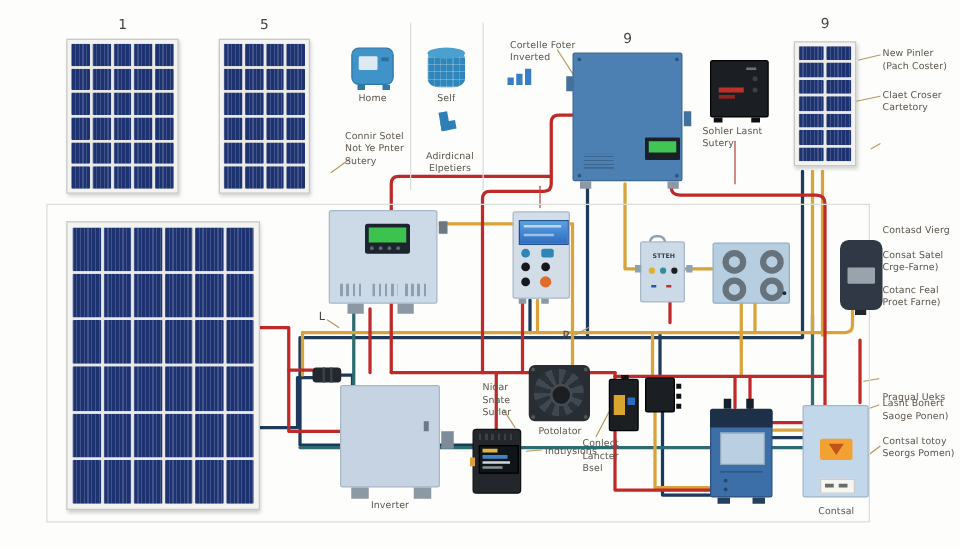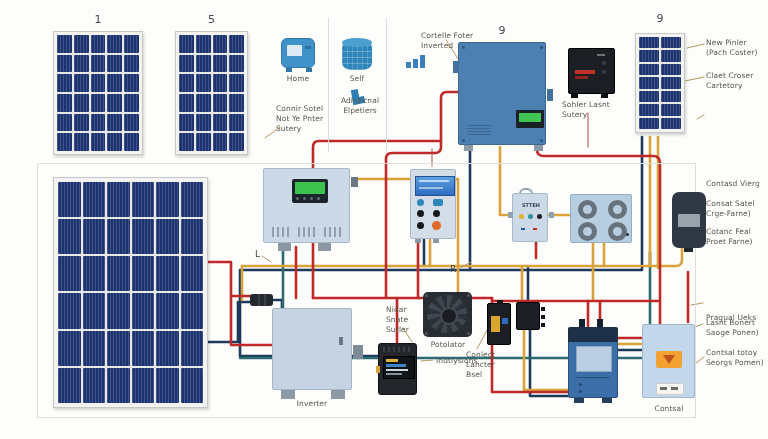--- a/index.html
+++ b/index.html
@@ -187,24 +187,24 @@
   <div class="dev" style="left:342px;top:40px;width:30px;height:30px;background:#2f86ba;border-radius:10px/7px;background-image:repeating-linear-gradient(0deg,rgba(255,255,255,.25) 0 1px,transparent 1px 6px),repeating-linear-gradient(90deg,rgba(255,255,255,.18) 0 1px,transparent 1px 5px)">
     <div class="abs" style="left:0;top:-2px;width:30px;height:9px;background:#4aa0cf;border-radius:50%"></div>
   </div>
   <div class="ann annc" style="left:340px;top:74px;width:34px">Self</div>
 
   <div class="ann" style="left:276px;top:104px;width:62px">Connir Sotel
 Not Ye Pnter
 Sutery</div>
 
   <div class="dev" style="left:352px;top:89px;width:12px;height:15px;border-left:7px solid #2e7fb5;border-bottom:7px solid #2e7fb5;transform:rotate(-10deg)"></div>
-  <div class="ann annc" style="left:334px;top:96px;width:52px">Adirdicnal
+  <div class="ann annc" style="left:334px;top:120px;width:52px">Adirdicnal
 Elpetiers</div>
 
-  <div class="ann" style="left:421px;top:31px;width:60px">Cortelle Foter
+  <div class="ann" style="left:408px;top:31px;width:60px">Cortelle Foter
 Inverted</div>
   <div class="dev" style="left:406px;top:54px;width:22px;height:14px">
     <div class="abs" style="left:0;bottom:0;width:5px;height:6px;background:#3a7fc1"></div>
     <div class="abs" style="left:7px;bottom:0;width:5px;height:9px;background:#3a7fc1"></div>
     <div class="abs" style="left:14px;bottom:0;width:5px;height:13px;background:#3a7fc1"></div>
   </div>
 
   <div class="num" style="left:458px;top:24px;width:88px">9</div>
   <div class="dev blue-box" style="left:458px;top:42px;width:88px;height:103px">
     <div class="abs" style="left:3px;top:3px;width:3px;height:3px;border-radius:50%;background:#2e547a;box-shadow:78px 0 #2e547a,0 93px #2e547a,78px 93px #2e547a"></div>

